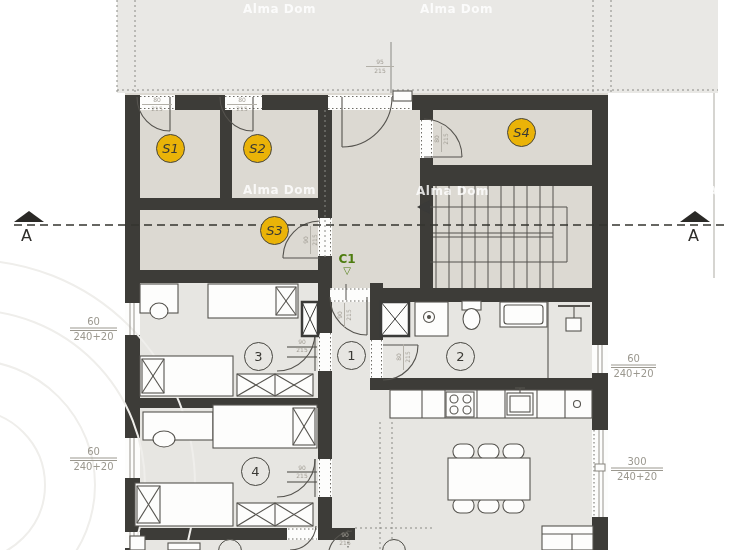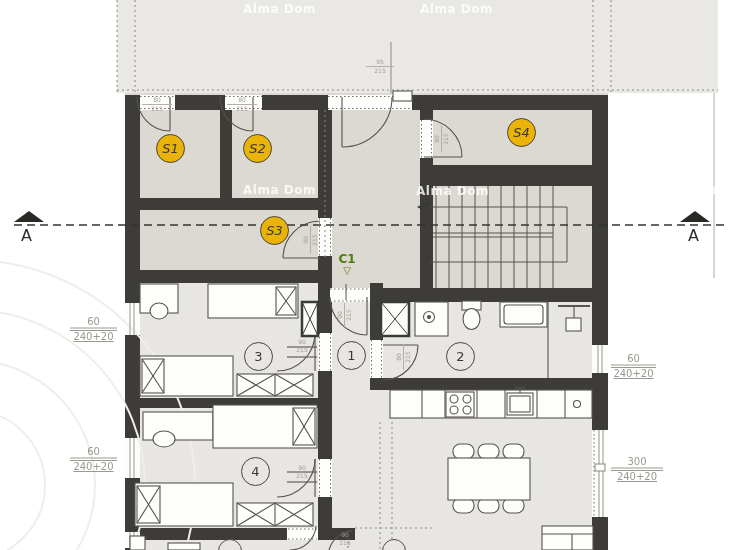--- a/index.html
+++ b/index.html
@@ -13,21 +13,21 @@
              display:flex;align-items:center;justify-content:center;font-size:13px;color:#3a3934;}
   .roomlabel.beige{background:#eab308;font-style:italic;}
   .roomlabel.light{background:#e7e6e2;}
   .partialcircle{position:absolute;width:22px;height:22px;border:1.3px solid #4c4b45;border-radius:50%;background:#e7e6e2;}
   .dlabel{position:absolute;font-size:6px;color:#a39f96;text-align:center;line-height:1.3;}
   .dlabel .t{display:block;border-bottom:1px solid #b3b0a8;padding:0 2px;}
   .dlabel .b{display:block;padding:0 2px;}
   .dlabel.vert{transform:rotate(-90deg);transform-origin:top left;}
   .dim{position:absolute;font-size:10px;color:#9b988f;text-align:center;line-height:1.25;}
   .dim .t{display:block;border-bottom:1px solid #9b988f;padding-bottom:1px;}
-  .dim .b{display:block;text-decoration:underline;}
+  .dim .b{display:block;}
   .watermark{position:absolute;font-size:12px;font-weight:600;letter-spacing:.5px;
              color:rgba(255,255,255,.82);white-space:nowrap;}
   .sect-tri{position:absolute;width:0;height:0;border-left:15px solid transparent;
             border-right:15px solid transparent;border-bottom:11px solid #2a2926;}
   .sect-a{position:absolute;font-size:16px;color:#2e2d2a;}
   .c1{position:absolute;font-size:12px;font-weight:600;color:#4d7c0f;text-align:center;line-height:1.05;}
   .c1 .tri{display:block;font-size:10px;font-weight:400;}
 </style>
 </head>
 <body>

